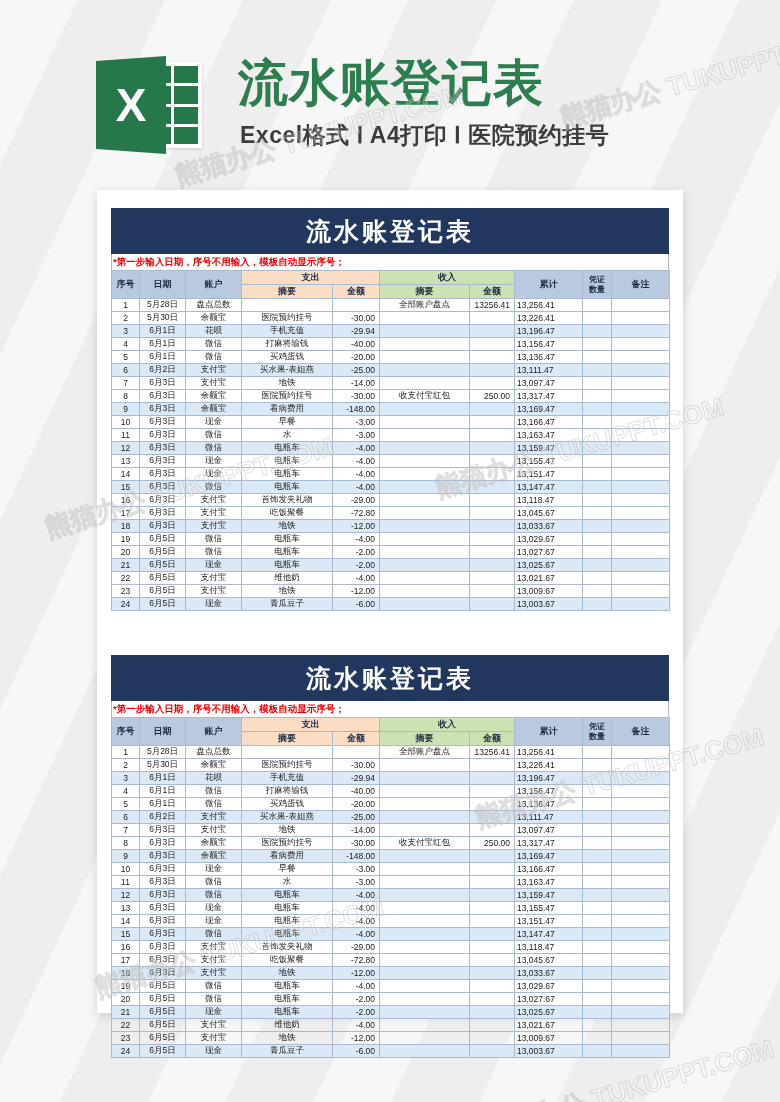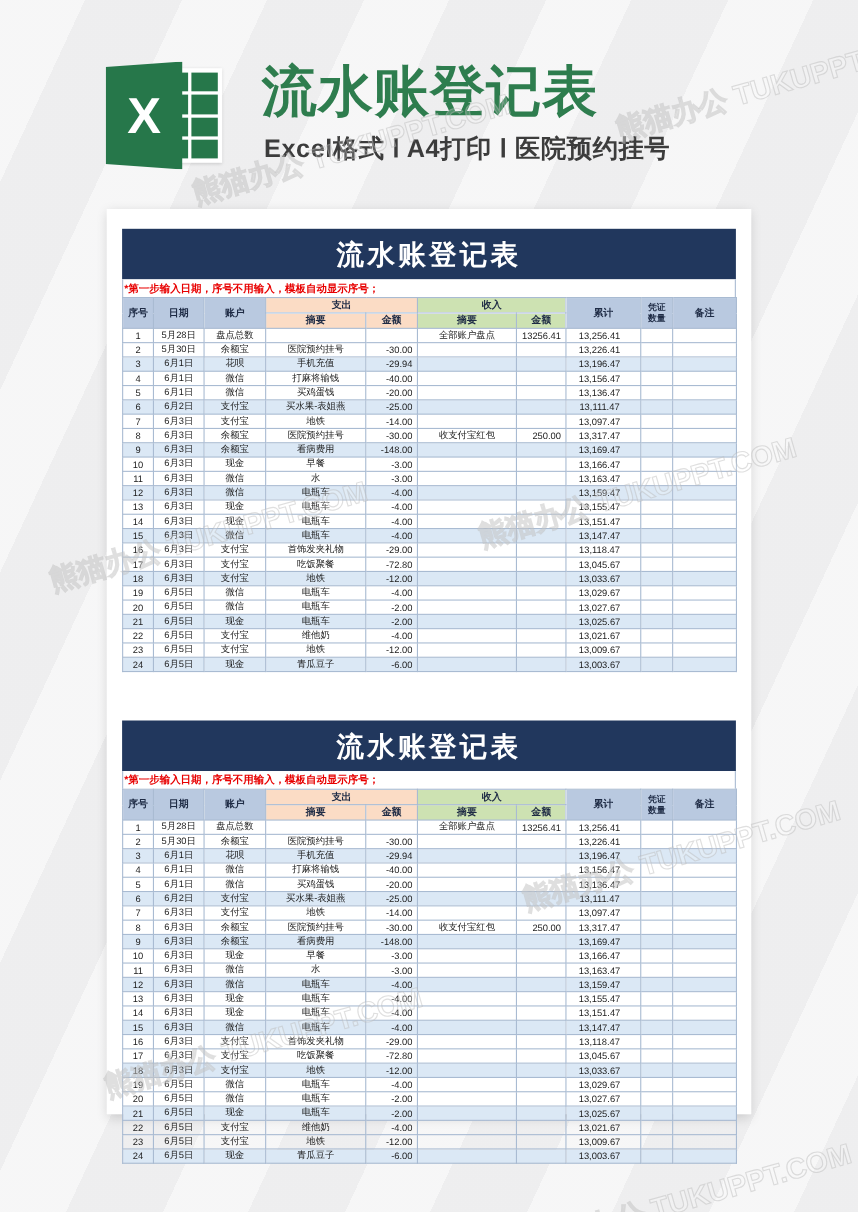--- a/index.html
+++ b/index.html
@@ -66,21 +66,21 @@
     border:1px solid var(--grid-line,#a9bbd2);
     overflow:hidden;white-space:nowrap;box-sizing:border-box;
   }
   .grid th{height:13px;font-size:9px;font-weight:bold;color:#1e2b45;padding:0 1px;}
   .hb{background:var(--header-blue,#b9c9e0);}
   .hp{background:var(--expense-peach,#fbdcc5);}
   .hg{background:var(--income-green,#cde2b2);}
   th.voucher span{display:block;font-size:8px;line-height:1.15;}
   .grid td{height:12px;font-size:8.5px;color:#1b1b1b;padding:0 2px;text-align:center;}
   .grid td.c4,.grid td.c6{text-align:right;padding-right:4px;}
-  .grid td.c7{text-align:center;padding-right:9px;}
+  .grid td.c7{text-align:left;padding-right:9px;}
   .grid tr.alt td{background:var(--alt-row-blue,#dbe8f5);}
 
   
   .wm{
     position:absolute;font-size:26px;font-weight:bold;white-space:nowrap;
     transform:rotate(-16deg);color:rgba(255,255,255,.18);
     -webkit-text-stroke:1px rgba(185,185,185,.45);
     pointer-events:none;z-index:5;
   }
 </style>

